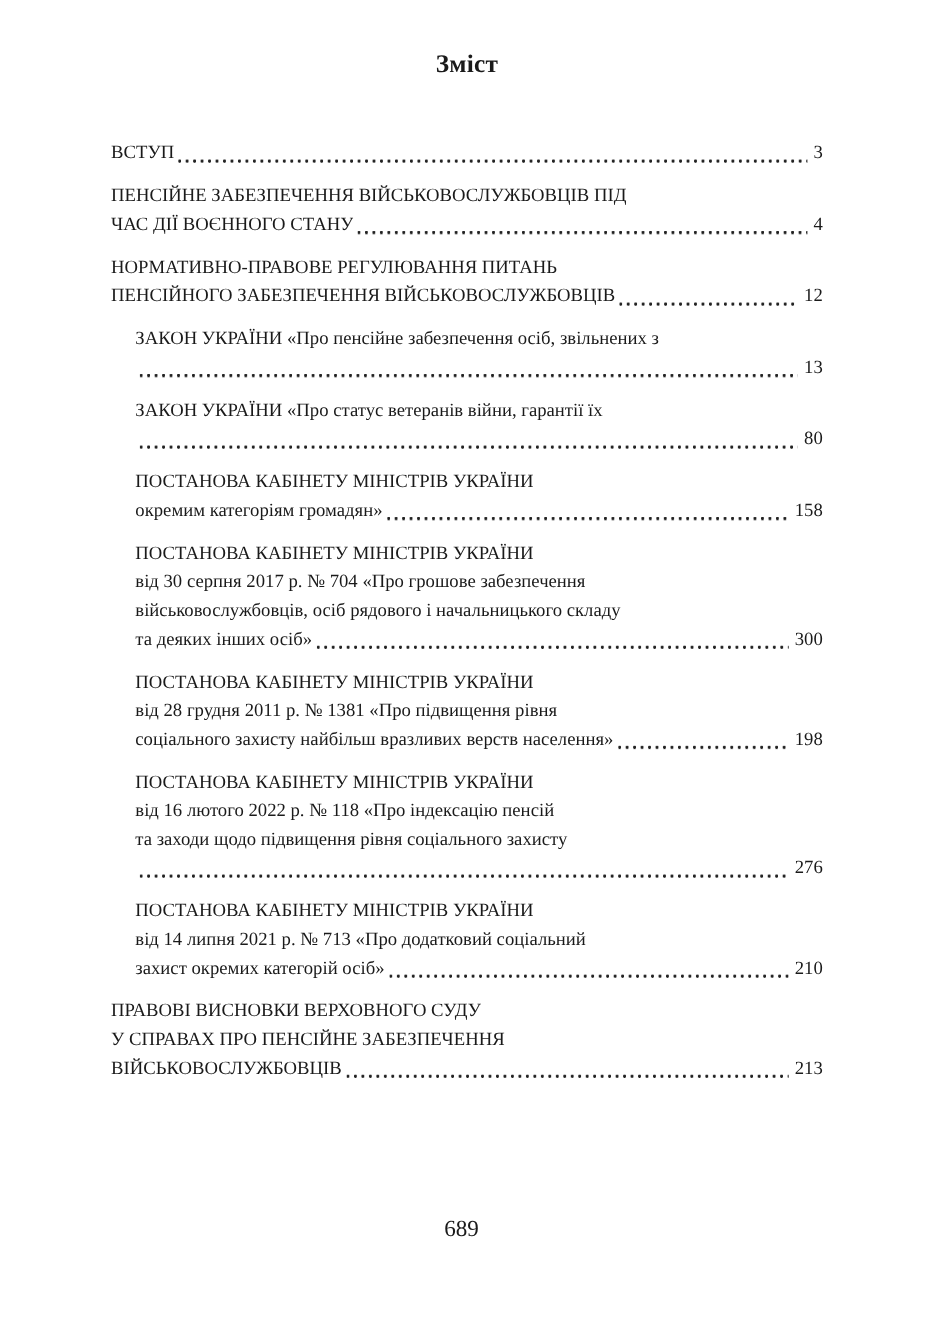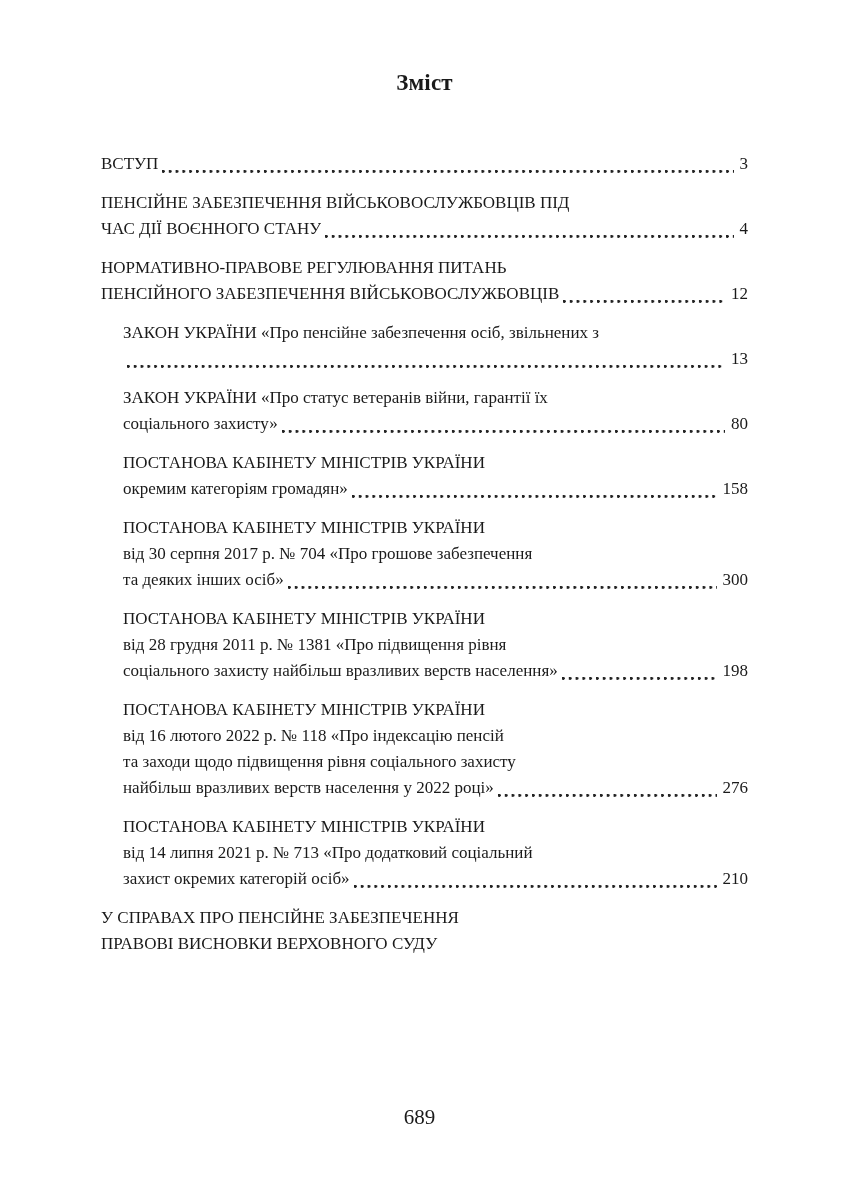--- a/index.html
+++ b/index.html
@@ -7,21 +7,21 @@
     padding: 0;
     background: #ffffff;
   }
   .page {
     position: relative;
     width: 849px;
     height: 1200px;
     margin: 0 auto;
     background: #ffffff;
     box-sizing: border-box;
-    padding: 71px 101px 0 101px;
+    padding: 46px 101px 0 101px;
     font-family: "Liberation Serif", "DejaVu Serif", serif;
     color: #1a1a1a;
     overflow: hidden;
   }
   .doc-title {
     margin: 0;
     font-size: 23px;
     line-height: 24px;
     font-weight: bold;
     text-align: center;
@@ -109,70 +109,74 @@
       <div class="toc-entry level-1">
         <div class="toc-line">ЗАКОН УКРАЇНИ «Про пенсійне забезпечення осіб, звільнених з</div>
         <div class="toc-line toc-line-last">
           <span class="dotted-leader"></span>
           <span class="page-num">13</span>
         </div>
       </div>
       <div class="toc-entry level-1">
         <div class="toc-line">ЗАКОН УКРАЇНИ «Про статус ветеранів війни, гарантії їх</div>
         <div class="toc-line toc-line-last">
-          <span class="entry-text">соціального захисту»</span>
           <span class="dotted-leader"></span>
           <span class="page-num">80</span>
         </div>
       </div>
       <div class="toc-entry level-1">
         <div class="toc-line">ПОСТАНОВА КАБІНЕТУ МІНІСТРІВ УКРАЇНИ</div>
         <div class="toc-line toc-line-last">
           <span class="entry-text">окремим категоріям громадян»</span>
           <span class="dotted-leader"></span>
           <span class="page-num">158</span>
         </div>
       </div>
       <div class="toc-entry level-1">
         <div class="toc-line">ПОСТАНОВА КАБІНЕТУ МІНІСТРІВ УКРАЇНИ</div>
         <div class="toc-line">від 30 серпня 2017 р. № 704 «Про грошове забезпечення</div>
+        <div class="toc-line">військовослужбовців, осіб рядового і начальницького складу</div>
         <div class="toc-line toc-line-last">
           <span class="entry-text">та деяких інших осіб»</span>
           <span class="dotted-leader"></span>
           <span class="page-num">300</span>
         </div>
       </div>
       <div class="toc-entry level-1">
         <div class="toc-line">ПОСТАНОВА КАБІНЕТУ МІНІСТРІВ УКРАЇНИ</div>
         <div class="toc-line">від 28 грудня 2011 р. № 1381 «Про підвищення рівня</div>
         <div class="toc-line toc-line-last">
           <span class="entry-text">соціального захисту найбільш вразливих верств населення»</span>
           <span class="dotted-leader"></span>
           <span class="page-num">198</span>
         </div>
       </div>
       <div class="toc-entry level-1">
         <div class="toc-line">ПОСТАНОВА КАБІНЕТУ МІНІСТРІВ УКРАЇНИ</div>
         <div class="toc-line">від 16 лютого 2022 р. № 118 «Про індексацію пенсій</div>
         <div class="toc-line">та заходи щодо підвищення рівня соціального захисту</div>
         <div class="toc-line toc-line-last">
-          <span class="entry-text">найбільш вразливих верств населення у 2022 році»</span>
           <span class="dotted-leader"></span>
           <span class="page-num">276</span>
         </div>
       </div>
       <div class="toc-entry level-1">
         <div class="toc-line">ПОСТАНОВА КАБІНЕТУ МІНІСТРІВ УКРАЇНИ</div>
         <div class="toc-line">від 14 липня 2021 р. № 713 «Про додатковий соціальний</div>
         <div class="toc-line toc-line-last">
           <span class="entry-text">захист окремих категорій осіб»</span>
           <span class="dotted-leader"></span>
           <span class="page-num">210</span>
         </div>
       </div>
       <div class="toc-entry level-0">
+        <div class="toc-line">ПРАВОВІ ВИСНОВКИ ВЕРХОВНОГО СУДУ</div>
         <div class="toc-line">У СПРАВАХ ПРО ПЕНСІЙНЕ ЗАБЕЗПЕЧЕННЯ</div>
-        <div class="toc-line">ПРАВОВІ ВИСНОВКИ ВЕРХОВНОГО СУДУ</div>
+        <div class="toc-line toc-line-last">
+          <span class="entry-text">ВІЙСЬКОВОСЛУЖБОВЦІВ</span>
+          <span class="dotted-leader"></span>
+          <span class="page-num">213</span>
+        </div>
       </div>
     </div>
 
   <div class="footer-folio">689</div>
 </div>
 
 </body></html>

